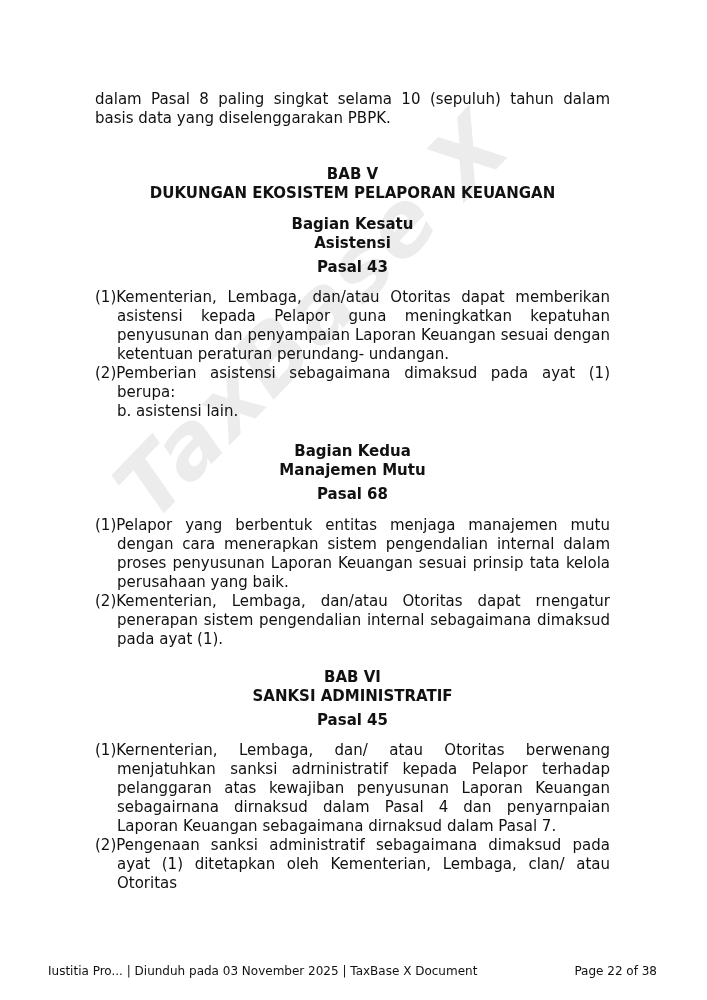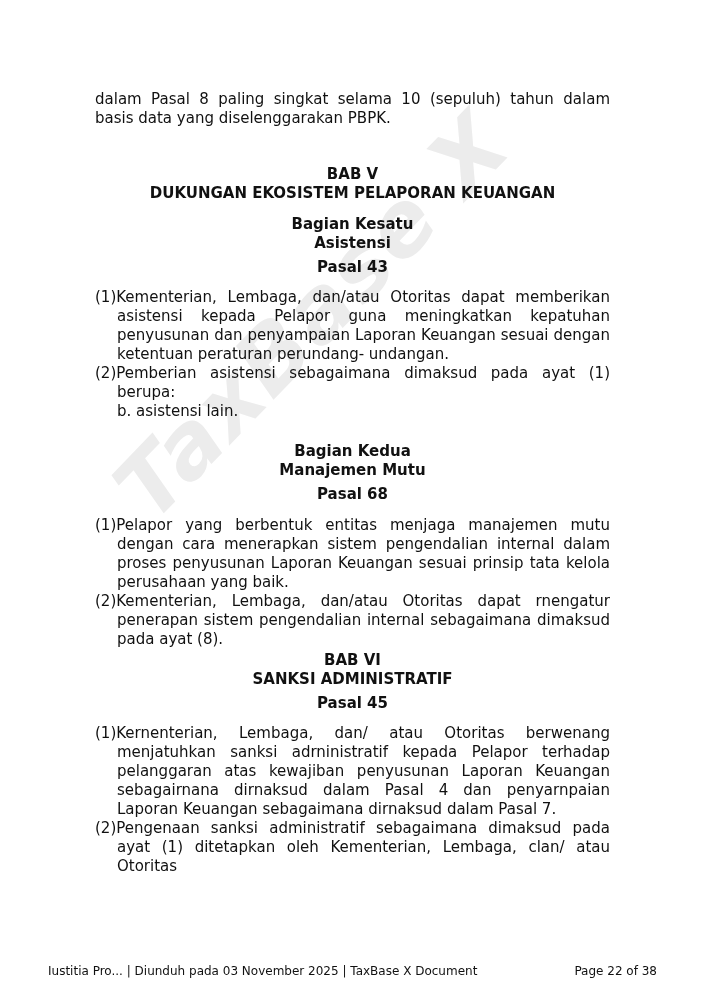--- a/index.html
+++ b/index.html
@@ -35,21 +35,21 @@
     line-height: 19px;
     z-index: 1;
   }
   .para { text-align: justify; }
   .center { text-align: center; font-weight: 700; }
   .item { padding-left: 22px; text-indent: -22px; text-align: justify; }
   .sub { margin-left: 22px; text-align: left; }
   .justify-last { text-align-last: justify; }
   .g37 { margin-top: 37px; }
   .g21 { margin-top: 21px; text-align: center; }
-  .g19 { margin-top: 2px; }
+  .g19 { margin-top: 19px; }
   .g15 { margin-top: 5px; }
   .g12 { margin-top: 12px; }
   .g11 { margin-top: 11px; }
   .page-footer {
     position: absolute;
     left: 48px;
     right: 50px;
     top: 965px;
     display: flex;
     justify-content: space-between;
@@ -89,21 +89,21 @@
 
   <div class="center g21">
     <div>Bagian Kedua</div>
     <div>Manajemen Mutu</div>
   </div>
 
   <div class="center g15">Pasal 68</div>
 
   <div class="g12">
     <p class="item"><span>(1)</span><span>Pelapor yang berbentuk entitas menjaga manajemen mutu dengan cara menerapkan sistem pengendalian internal dalam proses penyusunan Laporan Keuangan sesuai prinsip tata kelola perusahaan yang baik.</span></p>
-    <p class="item"><span>(2)</span><span>Kementerian, Lembaga, dan/atau Otoritas dapat rnengatur penerapan sistem pengendalian internal sebagaimana dimaksud pada ayat (8).</span></p>
+    <p class="item"><span>(2)</span><span>Kementerian, Lembaga, dan/atau Otoritas dapat rnengatur penerapan sistem pengendalian internal sebagaimana dimaksud pada ayat (1).</span></p>
   </div>
 
   <div class="center g19">
     <div>BAB VI</div>
     <div>SANKSI ADMINISTRATIF</div>
   </div>
 
   <div class="center g15">Pasal 45</div>
 
   <div class="g11">

